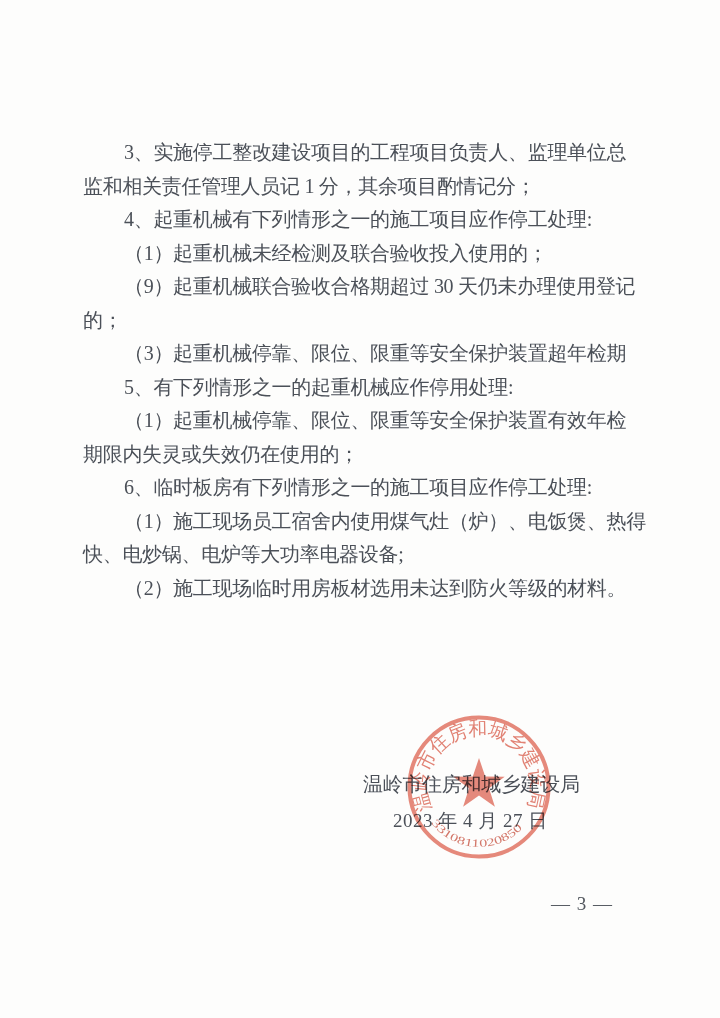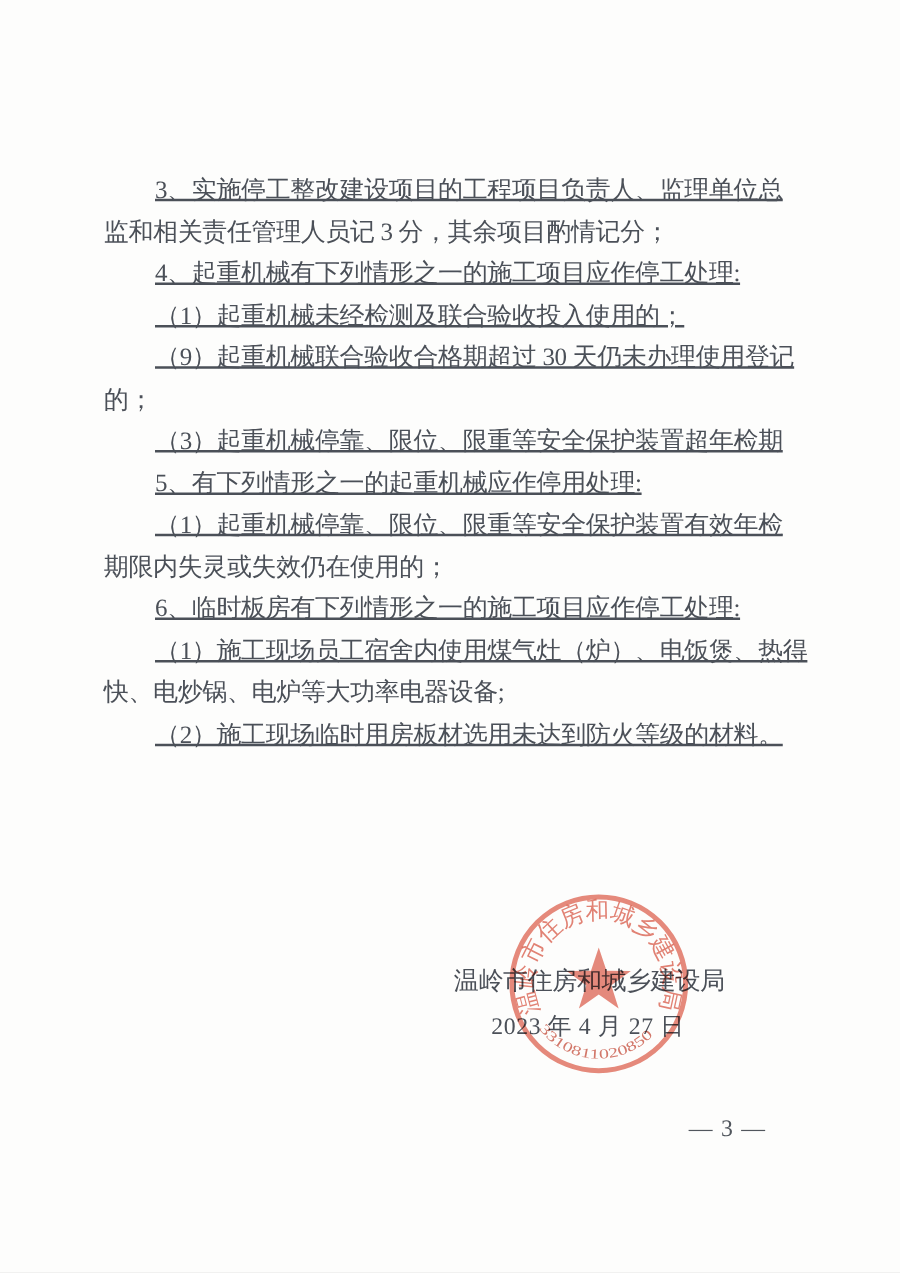--- a/index.html
+++ b/index.html
@@ -15,21 +15,21 @@
   .body-text{
     position:absolute;
     left:83px;top:136px;
     width:560px;
     font-size:20px;
     line-height:33.5px;
     letter-spacing:-0.3px;
     white-space:nowrap;
   }
   .line{height:33.5px;}
-  .line.indent{padding-left:41px;text-decoration:underline;}
+  .line.indent{padding-left:41px;}
   .sig-org{
     position:absolute;left:363px;top:771px;
     font-size:20px;letter-spacing:-0.3px;white-space:nowrap;
   }
   .sig-date{
     position:absolute;left:393px;top:808px;
     font-size:19px;letter-spacing:0.5px;white-space:nowrap;
   }
   .page-number{
     position:absolute;left:551px;top:893px;
@@ -44,21 +44,21 @@
   }
   .seal text{font-family:"Liberation Serif","DejaVu Serif",serif;}
 </style>
 </head>
 <body>
 
 <div class="page">
 
   <div class="body-text">
     <div class="line indent">3、实施停工整改建设项目的工程项目负责人、监理单位总</div>
-    <div class="line">监和相关责任管理人员记 3 分，其余项目酌情记分；</div>
+    <div class="line">监和相关责任管理人员记 1 分，其余项目酌情记分；</div>
     <div class="line indent">4、起重机械有下列情形之一的施工项目应作停工处理:</div>
     <div class="line indent">（1）起重机械未经检测及联合验收投入使用的；</div>
     <div class="line indent">（9）起重机械联合验收合格期超过 30 天仍未办理使用登记</div>
     <div class="line">的；</div>
     <div class="line indent">（3）起重机械停靠、限位、限重等安全保护装置超年检期</div>
     <div class="line indent">5、有下列情形之一的起重机械应作停用处理:</div>
     <div class="line indent">（1）起重机械停靠、限位、限重等安全保护装置有效年检</div>
     <div class="line">期限内失灵或失效仍在使用的；</div>
     <div class="line indent">6、临时板房有下列情形之一的施工项目应作停工处理:</div>
     <div class="line indent">（1）施工现场员工宿舍内使用煤气灶（炉）、电饭煲、热得</div>

